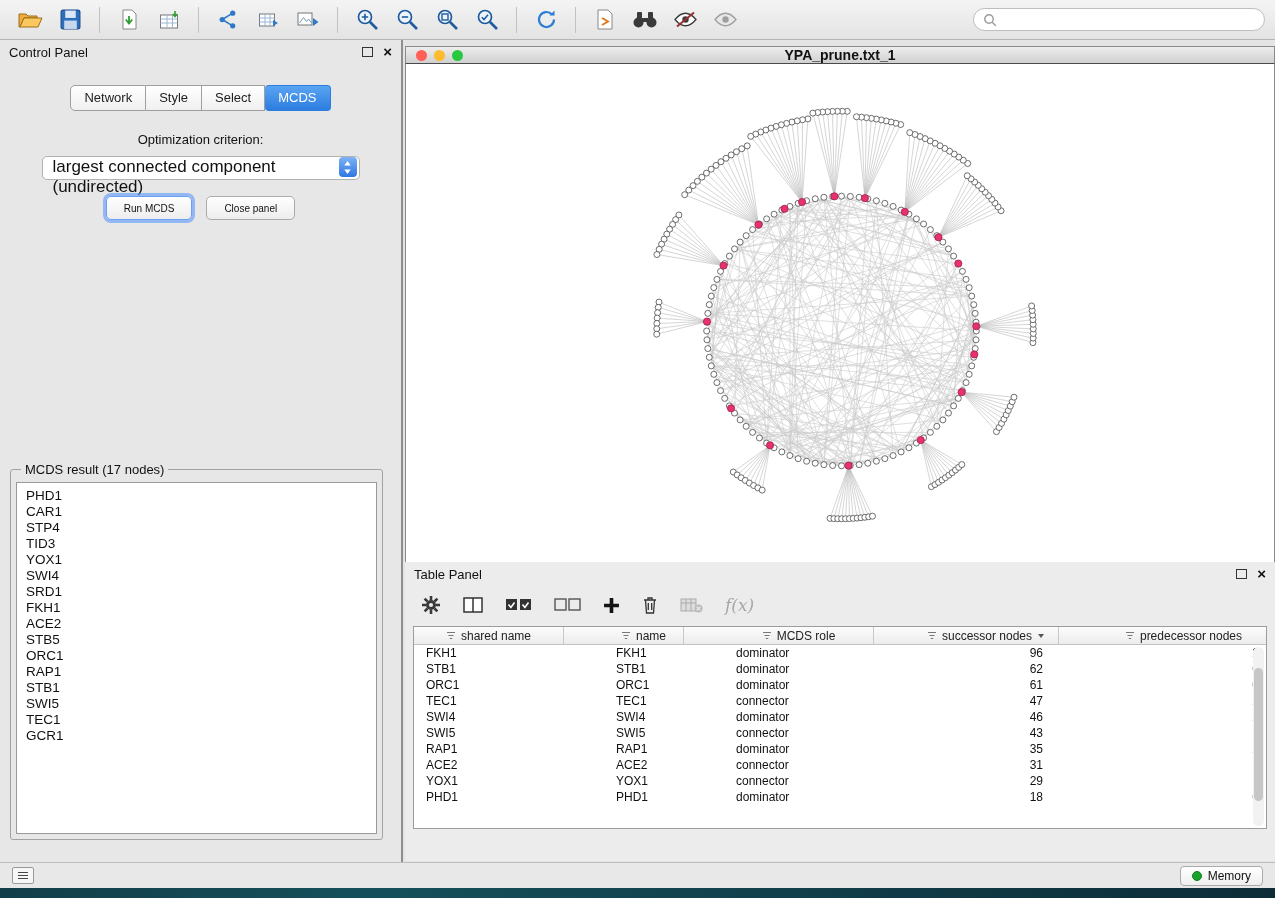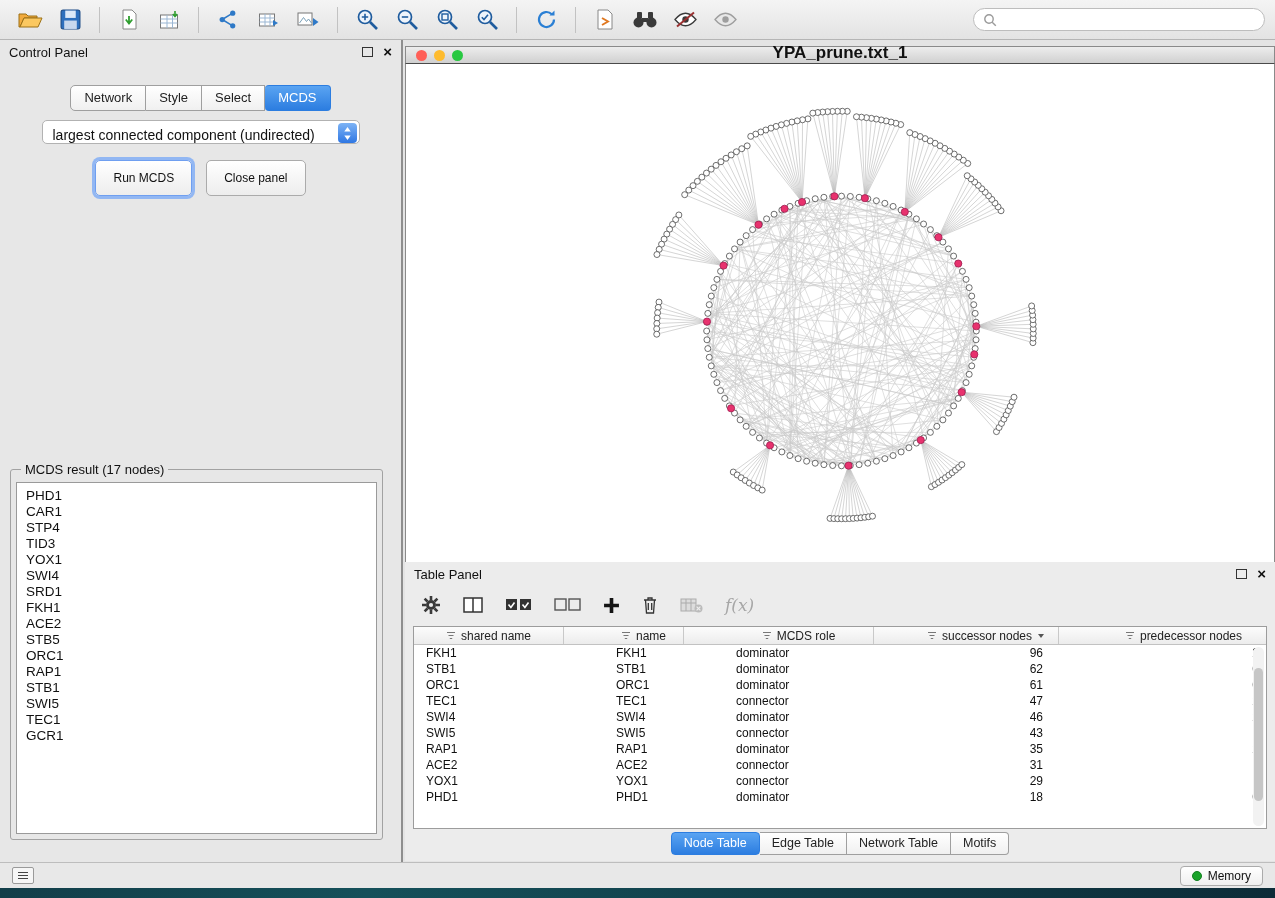--- a/index.html
+++ b/index.html
@@ -31,40 +31,40 @@
 
   .tabs-row { display:flex; justify-content:center; margin-top:21px; }
   .tab { font-size:13px; padding:4px 13px 5px; background:linear-gradient(#ffffff,#f0f0f0);
     border:1px solid #9f9f9f; border-left:none; color:#222; }
   .tab:first-child { border-left:1px solid #9f9f9f; border-radius:5px 0 0 5px; }
   .tab:last-child { border-radius:0 5px 5px 0; }
   .tab.active { background:linear-gradient(#5aa4f2,#2c7de0); color:#fff; border-color:#2c7de0; border-radius:4px; }
 
   .opt-label { text-align:center; font-size:13px; margin-top:21px; color:#111; }
   .select-box { width:318px; height:24px; margin:9px auto 0; background:#fff;
-    border:1px solid #b2b2b2; border-radius:5px; display:flex; align-items:flex-end;
-    padding-left:10px; font-size:14px; color:#111; }
+    border:1px solid #b2b2b2; border-radius:5px; display:flex; align-items:flex-start;
+    padding-left:10px; font-size:17px; color:#111; }
   .stepper { margin-left:auto; margin-right:2px; width:19px; height:20px; border-radius:4px;
     background:linear-gradient(#7db3f5,#2f77e3); display:flex; align-items:center; justify-content:center; }
   .btn-row { display:flex; justify-content:center; gap:14px; margin-top:16px; }
-  .btn { height:36px; padding:1px 17px; font-size:12px; color:#111;
+  .btn { height:24px; padding:1px 17px; font-size:10px; color:#111;
     background:linear-gradient(#ffffff,#ededed); border:1px solid #ababab; border-radius:5px; }
   .btn.focus { box-shadow:0 0 0 3px rgba(77,144,254,.55); border-color:#6f9ff0; }
 
   .mcds-result { position:absolute; left:10px; right:18px; top:422px; bottom:22px;
     border:1px solid #a2a2a2; border-radius:3px; padding:5px; background:transparent; }
   .mcds-result legend { font-size:13px; padding:0 4px; margin-left:5px; color:#111; }
   .result-list { background:#fff; border:1px solid #9a9a9a; width:100%; height:100%;
     padding:5px 9px; font-size:13.5px; line-height:16px; color:#111; overflow:hidden; }
 
   
   .network-panel { position:absolute; left:405px; top:46px; width:870px; height:517px; }
   .net-titlebar { position:relative; height:18px; background:linear-gradient(#ededed,#d0d0d0);
-    border:1px solid #8a8a8a; border-bottom:1px solid #4a4a4a; display:flex; align-items:flex-end;
-    justify-content:center; font-size:17px; font-weight:bold; color:#111; }
+    border:1px solid #8a8a8a; border-bottom:1px solid #4a4a4a; display:flex; align-items:center;
+    justify-content:center; font-size:14px; font-weight:bold; color:#111; }
   .lights { position:absolute; left:10px; top:3px; display:flex; gap:7px; }
   .light { width:11px; height:11px; border-radius:50%; }
   .light.red { background:#ff5f57; } .light.yellow { background:#febb2e; } .light.green { background:#28c841; }
   .net-canvas { width:100%; height:499px; display:block; background:#fff;
     border:1px solid #8a8a8a; border-top:none; }
 
   
   .table-panel { position:absolute; left:405px; top:562px; width:870px; height:299px; background:#ececec; }
   .table-toolbar { height:38px; display:flex; align-items:center; padding:0 16px; gap:22px; }
   .ticon { border:none; background:transparent; display:flex; align-items:flex-end; }
@@ -239,20 +239,21 @@
         <span class="float-ic"></span>
         <span class="close-ic">×</span>
       </span>
     </div>
     <div class="tabs-row">
         <button class="tab">Network</button>
         <button class="tab">Style</button>
         <button class="tab">Select</button>
         <button class="tab active">MCDS</button>
       </div>
+    <div class="opt-label">Optimization criterion:</div>
     <div class="select-box">
       <span>largest connected component (undirected)</span>
       <span class="stepper">
         <svg width="9" height="15" viewBox="0 0 9 15">
             <path d="M4.5 1l3.2 4.6H1.3z" fill="#fff"></path>
             <path d="M4.5 14L1.3 9.4h6.4z" fill="#fff"></path>
           </svg>
       </span>
     </div>
     <div class="btn-row">
@@ -1125,26 +1126,20 @@
             <div class="td c2">dominator</div>
             <div class="td c3">18</div>
             <div class="td c4">0</div>
             <div class="td filler"></div>
           </div>
         </div>
       <div class="vscroll">
           <div class="vthumb"></div>
         </div>
     </div>
-    <div class="table-tabs">
-        <button class="btab active">Node Table</button>
-        <button class="btab">Edge Table</button>
-        <button class="btab">Network Table</button>
-        <button class="btab">Motifs</button>
-      </div>
   </div>
 
   <div class="status-bar">
     <span class="menu-box">
       <svg width="12" height="9" viewBox="0 0 12 9">
           <path d="M1 1.5h10M1 4.5h10M1 7.5h10" stroke="#444" stroke-width="1.2"></path>
         </svg>
     </span>
     <button class="memory-btn">
       <span class="dot"></span>

